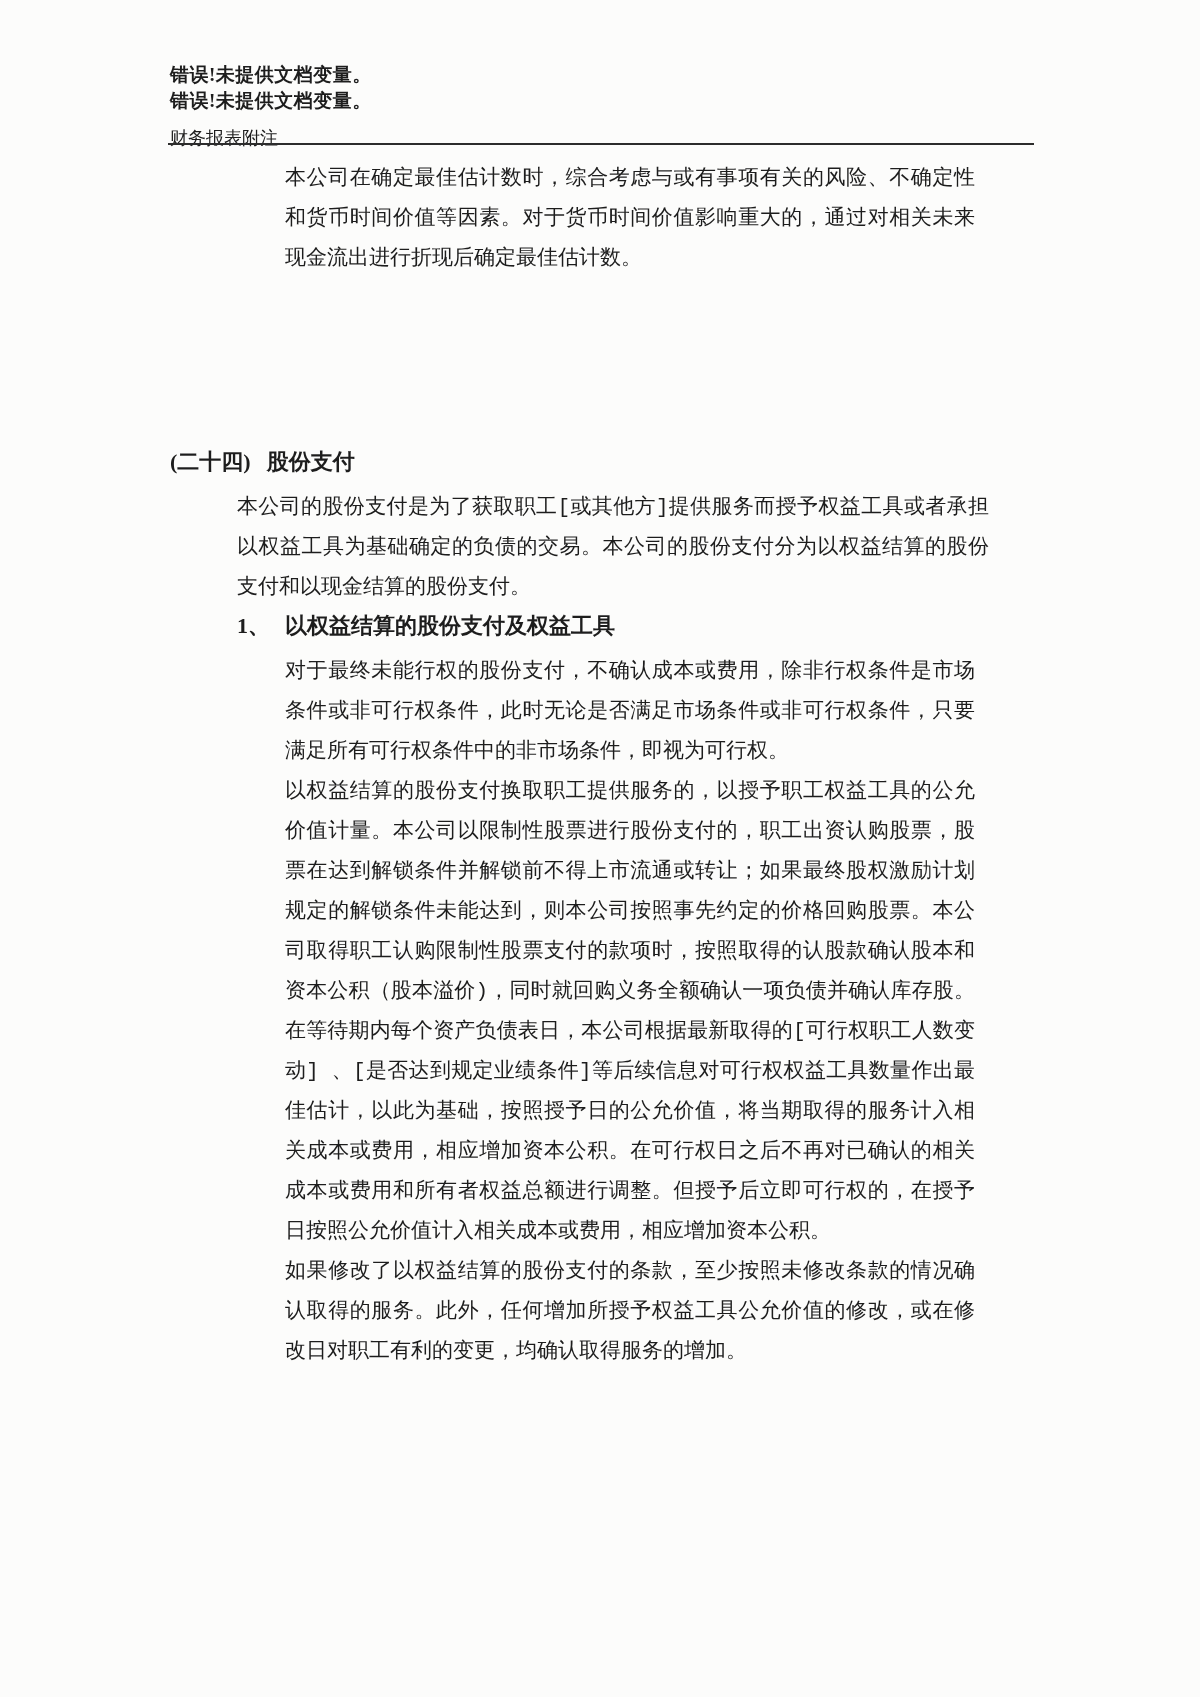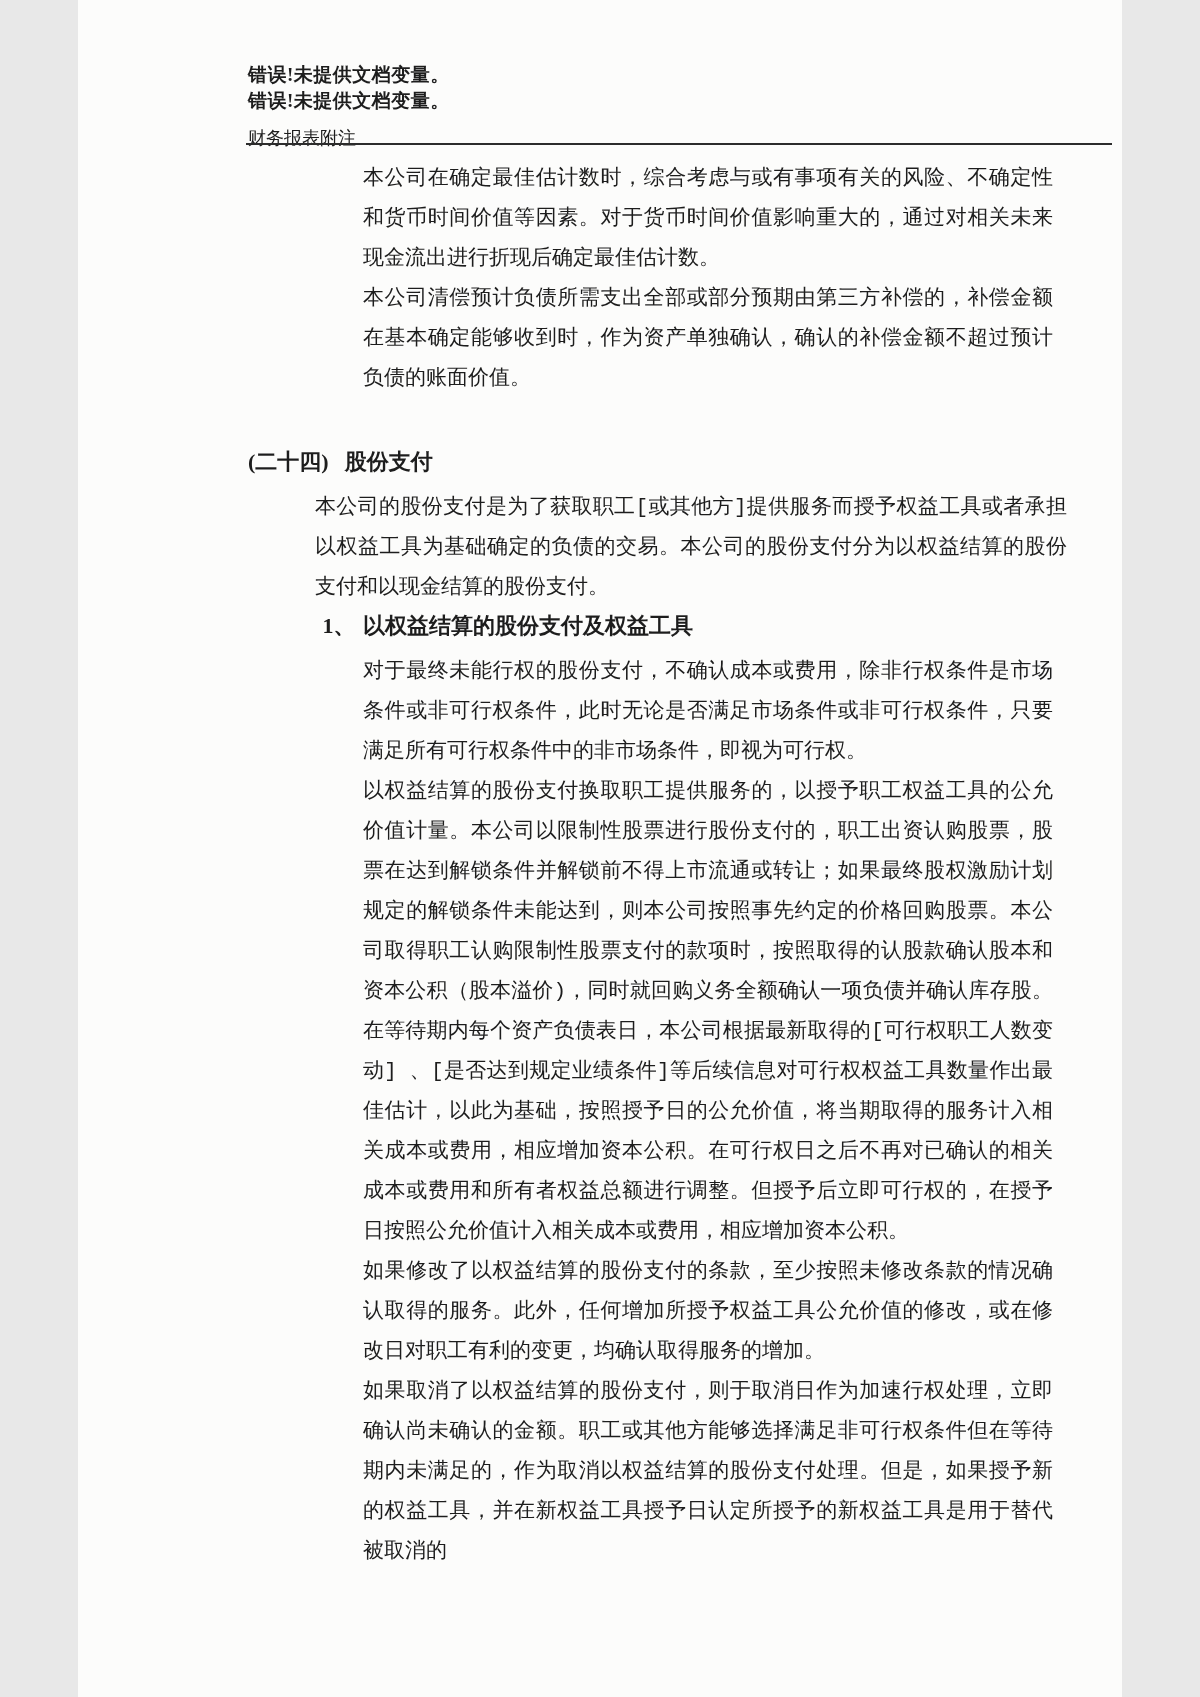--- a/index.html
+++ b/index.html
@@ -1,18 +1,18 @@
 <!DOCTYPE html>
 <html><head>
 <meta charset="utf-8">
 <style>
   html, body { margin: 0; padding: 0; background: #e8e8e8; }
   .page {
     position: relative;
-    width: 1044px;
+    width: 1200px;
     height: 1697px;
     margin: 0 auto;
     background: #fcfcfb;
     font-family: "Liberation Serif", "DejaVu Serif", serif;
     color: #1d1d1d;
     overflow: hidden;
   }
   .header { position: absolute; left: 170px; top: 62px; }
   .header .hline {
     font-size: 19px;
@@ -66,21 +66,20 @@
     width: 752px;
   }
   .sub-heading {
     position: absolute;
     left: 237px;
     top: 610px;
     font-size: 22px;
     font-weight: bold;
     line-height: 32px;
     white-space: nowrap;
-    text-align: center;
   }
   .sub-heading .sub-num { display: inline-block; width: 48px; }
   .block-main {
     position: absolute;
     left: 285px;
     top: 652px;
     width: 690px;
   }
 </style>
 </head>
@@ -91,35 +90,33 @@
   <div class="header">
     <div class="hline">错误!未提供文档变量。</div>
     <div class="hline">错误!未提供文档变量。</div>
     <div class="hsub">财务报表附注</div>
   </div>
 
   <div class="rule"></div>
 
   <div class="block-provisions body-text">
     <p>本公司在确定最佳估计数时，综合考虑与或有事项有关的风险、不确定性和货币时间价值等因素。对于货币时间价值影响重大的，通过对相关未来现金流出进行折现后确定最佳估计数。</p>
-    <p>本公司清偿预计负债所需支出全部或部分预期由第三方补偿的，补偿金额在基本确定能够收到时，作为资产单独确认，确认的补偿金额不超过预计负债的账面价值。</p>
   </div>
 
   <div class="sec-heading">
     <span class="sec-num">(二十四)</span><span>股份支付</span>
   </div>
 
   <div class="lead-para body-text">
     <p>本公司的股份支付是为了获取职工[或其他方]提供服务而授予权益工具或者承担以权益工具为基础确定的负债的交易。本公司的股份支付分为以权益结算的股份支付和以现金结算的股份支付。</p>
   </div>
 
   <div class="sub-heading">
     <span class="sub-num">1、</span><span>以权益结算的股份支付及权益工具</span>
   </div>
 
   <div class="block-main body-text">
     <p>对于最终未能行权的股份支付，不确认成本或费用，除非行权条件是市场条件或非可行权条件，此时无论是否满足市场条件或非可行权条件，只要满足所有可行权条件中的非市场条件，即视为可行权。</p>
     <p>以权益结算的股份支付换取职工提供服务的，以授予职工权益工具的公允价值计量。本公司以限制性股票进行股份支付的，职工出资认购股票，股票在达到解锁条件并解锁前不得上市流通或转让；如果最终股权激励计划规定的解锁条件未能达到，则本公司按照事先约定的价格回购股票。本公司取得职工认购限制性股票支付的款项时，按照取得的认股款确认股本和资本公积（股本溢价)，同时就回购义务全额确认一项负债并确认库存股。在等待期内每个资产负债表日，本公司根据最新取得的[可行权职工人数变动] 、[是否达到规定业绩条件]等后续信息对可行权权益工具数量作出最佳估计，以此为基础，按照授予日的公允价值，将当期取得的服务计入相关成本或费用，相应增加资本公积。在可行权日之后不再对已确认的相关成本或费用和所有者权益总额进行调整。但授予后立即可行权的，在授予日按照公允价值计入相关成本或费用，相应增加资本公积。</p>
     <p>如果修改了以权益结算的股份支付的条款，至少按照未修改条款的情况确认取得的服务。此外，任何增加所授予权益工具公允价值的修改，或在修改日对职工有利的变更，均确认取得服务的增加。</p>
-    <p>如果取消了以权益结算的股份支付，则于取消日作为加速行权处理，立即确认尚未确认的金额。职工或其他方能够选择满足非可行权条件但在等待期内未满足的，作为取消以权益结算的股份支付处理。但是，如果授予新的权益工具，并在新权益工具授予日认定所授予的新权益工具是用于替代被取消的</p>
   </div>
 
 </div>
 
 </body></html>

